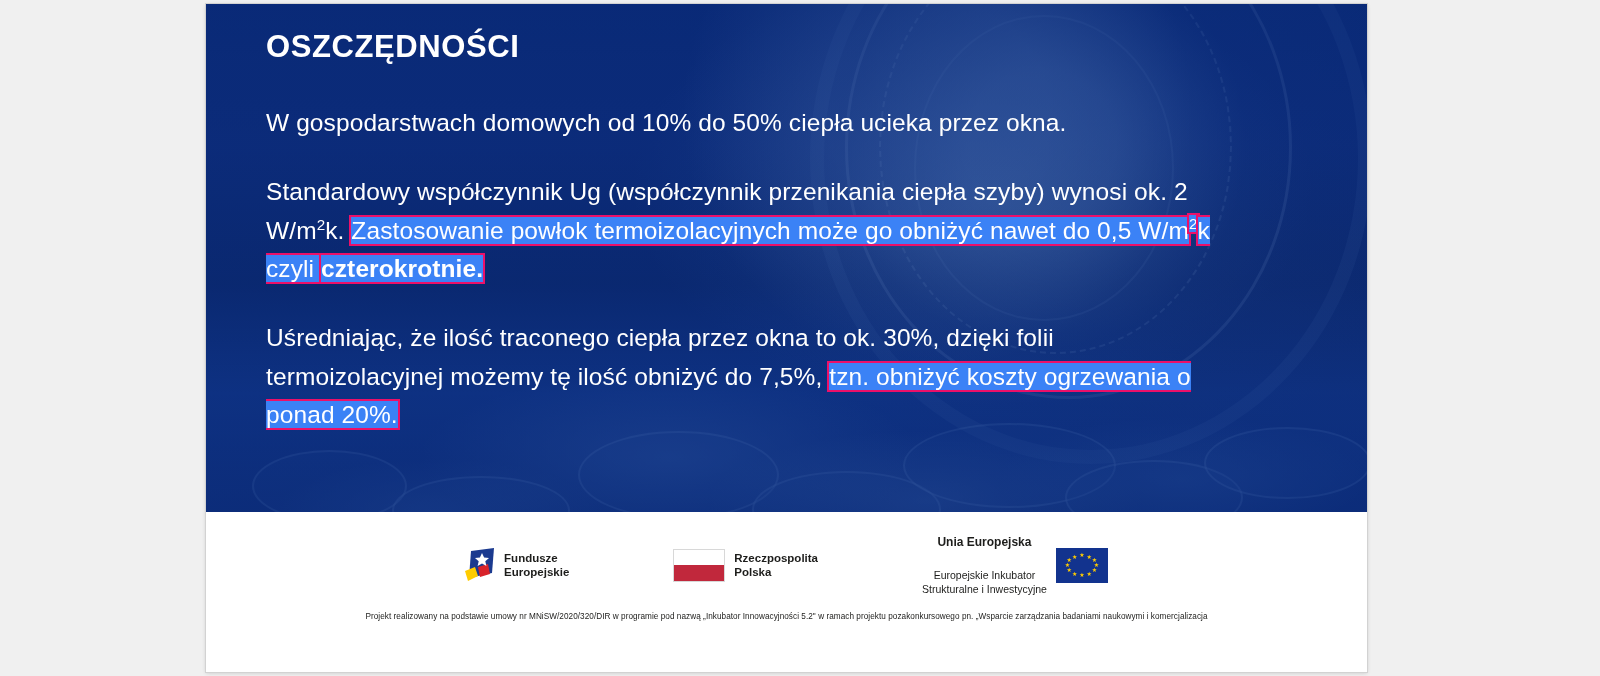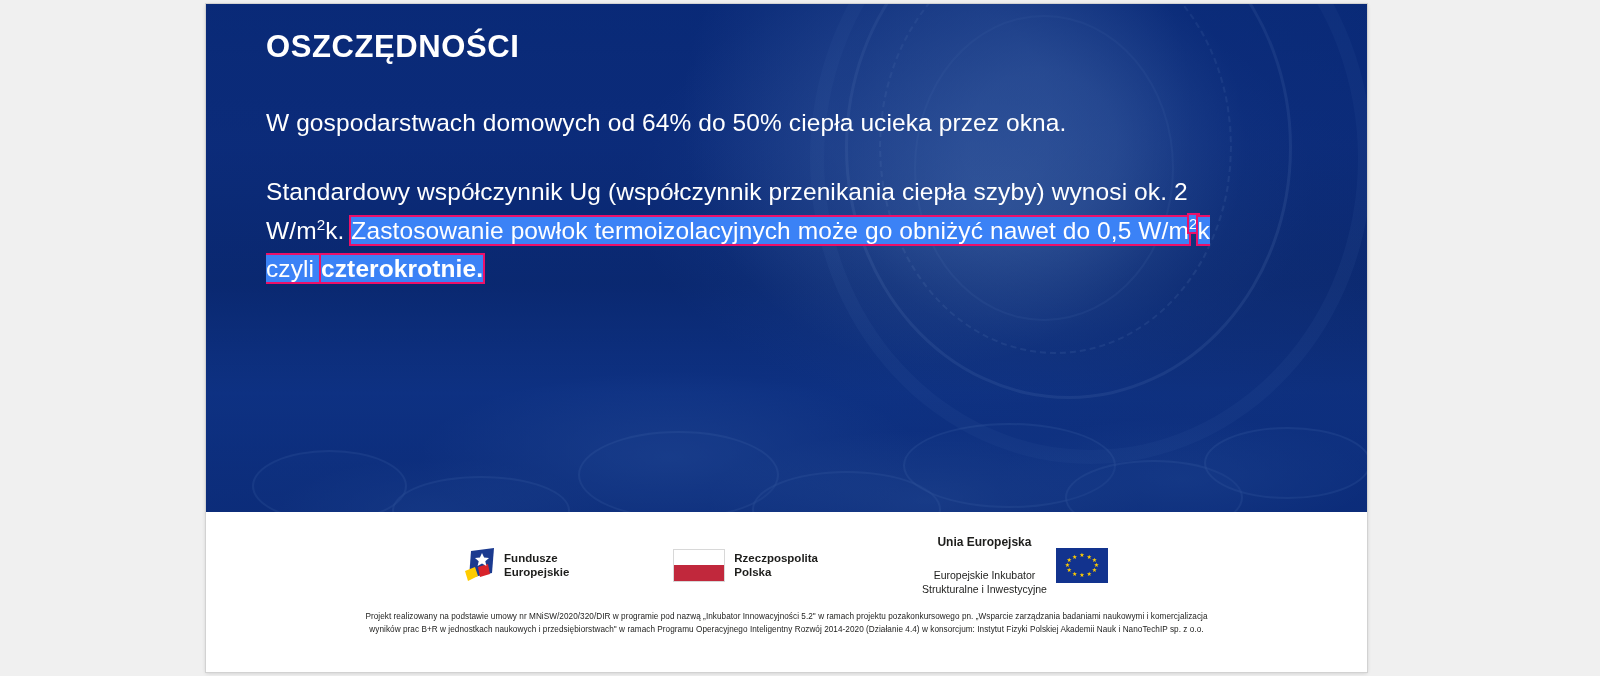--- a/index.html
+++ b/index.html
@@ -103,27 +103,30 @@
         <div class="coin" style="left:60%;top:25%;width:18%;height:50%"></div>
         <div class="coin" style="left:74%;top:48%;width:15%;height:44%"></div>
         <div class="coin" style="left:86%;top:28%;width:14%;height:42%"></div>
       </div>
       <div class="hero-tint"></div>
 
       <div class="content">
         <h1 class="title">OSZCZĘDNOŚCI</h1>
 
         <p class="para">
-          <span>W gospodarstwach domowych od 64% do 50% ciepła ucieka przez okna.</span>
+          <span>W gospodarstwach domowych od 10% do 50% ciepła ucieka przez okna.</span>
         </p>
 
         <p class="para">
           <span>Standardowy współczynnik Ug (współczynnik przenikania ciepła szyby) wynosi ok. 2 W/m</span><sup>2</sup><span>k. </span><span class="hl">Zastosowanie powłok termoizolacyjnych może go obniżyć nawet do 0,5 W/m</span><sup class="hl">2</sup><span class="hl">k czyli </span><span class="hl bold">czterokrotnie.</span>
         </p>
 
+        <p class="para">
+          <span>Uśredniając, że ilość traconego ciepła przez okna to ok. 30%, dzięki folii termoizolacyjnej możemy tę ilość obniżyć do 7,5%, </span><span class="hl">tzn. obniżyć koszty ogrzewania o ponad 20%.</span>
+        </p>
       </div>
     </div>
 
     <div class="footer">
       <div class="logos">
 
         <div class="logo">
           <svg class="fe-mark" viewBox="0 0 30 36">
             <path d="M6 4 L29 1 L27 26 L4 31 Z" fill="#1b3a8f"></path>
             <path d="M0 24 L10 20 L13 29 L3 34 Z" fill="#ffcc00"></path>
@@ -161,18 +164,17 @@
               <span class="star" style="left: 25.7513%; top: 64%; transform: translate(-50%, -50%);">★</span>
               <span class="star" style="left: 22%; top: 50%; transform: translate(-50%, -50%);">★</span>
               <span class="star" style="left: 25.7513%; top: 36%; transform: translate(-50%, -50%);">★</span>
               <span class="star" style="left: 36%; top: 25.7513%; transform: translate(-50%, -50%);">★</span>
             </div>
         </div>
       </div>
 
       <div class="fineprint">
         <div>Projekt realizowany na podstawie umowy nr MNiSW/2020/320/DIR w programie pod nazwą „Inkubator Innowacyjności 5.2" w ramach projektu pozakonkursowego pn. „Wsparcie zarządzania badaniami naukowymi i komercjalizacja</div>
-        <div>wyników prac B+R w jednostkach naukowych i przedsiębiorstwach" w ramach Programu Operacyjnego Inteligentny Rozwój 2014-2020 (Działanie 4.4) w konsorcjum: Instytut Fizyki Polskiej Akademii Nauk i NanoTechIP sp. z o.o.</div>
       </div>
     </div>
 
   </div>
 </div>
 
 </body></html>

